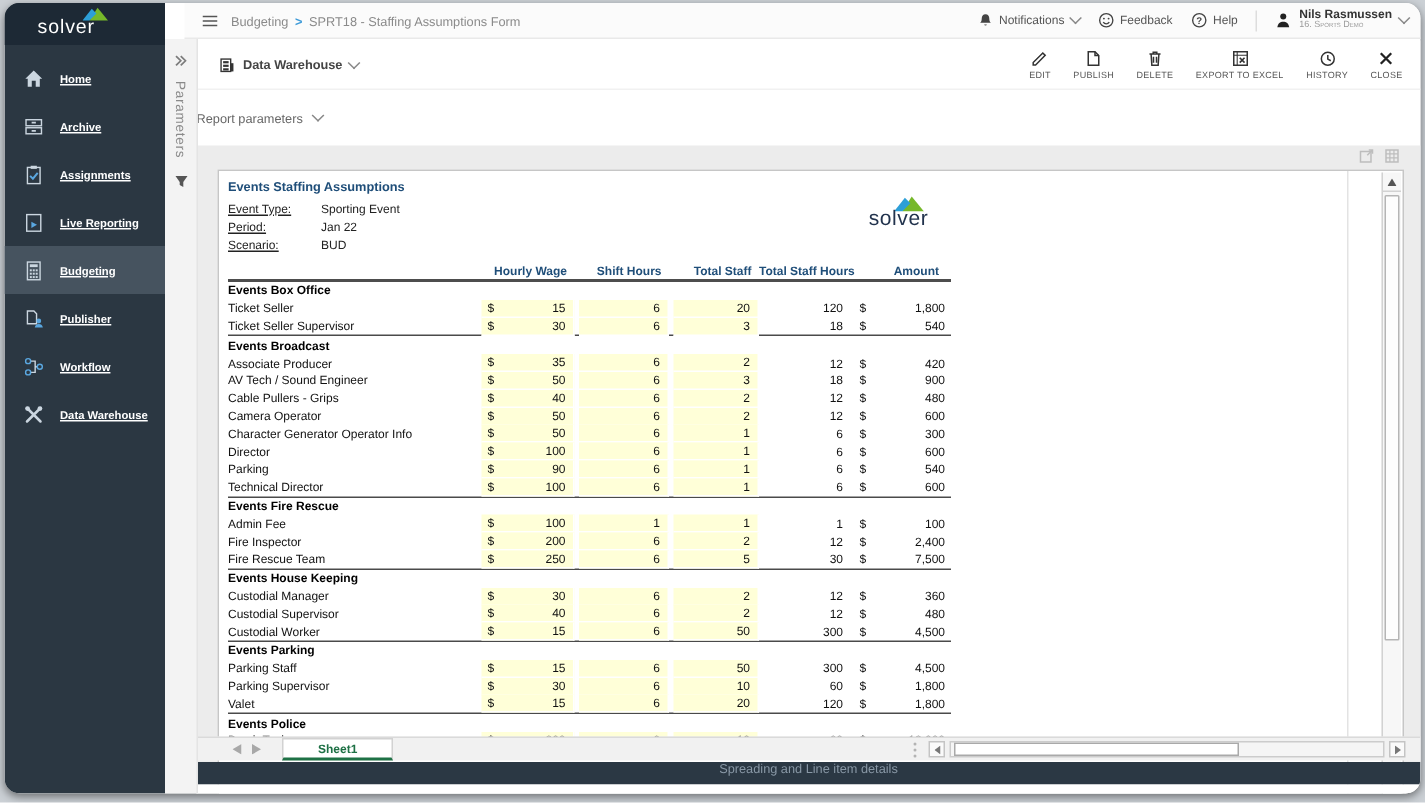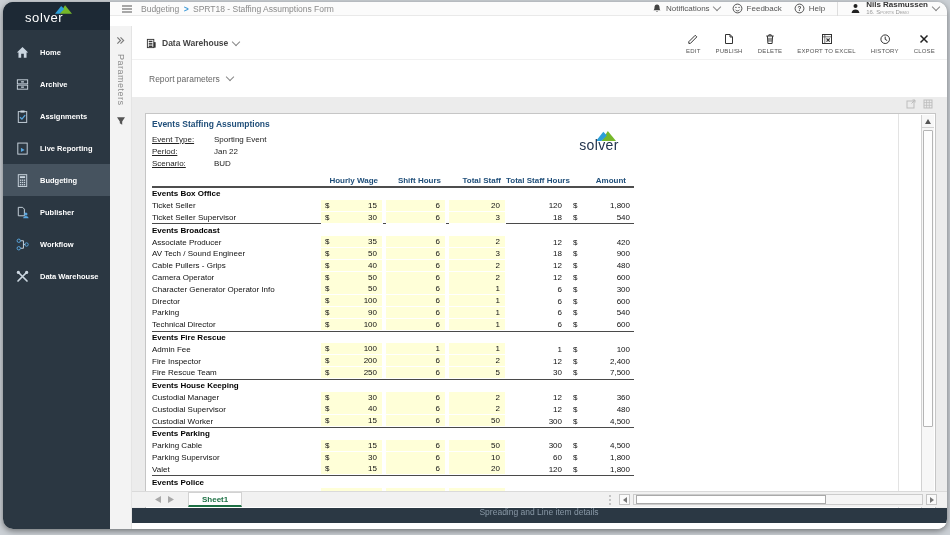--- a/index.html
+++ b/index.html
@@ -8,54 +8,54 @@
   .window{position:absolute;left:3px;top:2px;width:944px;height:527px;background:#fff;
           border-radius:10px;overflow:hidden;box-shadow:0 2px 6px rgba(0,0,0,.45);}
 
   
   .sidebar{position:absolute;left:0;top:0;bottom:0;width:107px;background:#2b3742;z-index:5;}
   .side-logo{height:28px;background:#1d2935;position:relative;}
   .side-logo .brand-txt{position:absolute;left:22px;top:8px;color:#fff;font-size:13px;letter-spacing:.6px;}
   .side-logo svg{position:absolute;left:52px;top:2px;}
   .nav{margin-top:6px;}
   .nav-item{height:32px;display:flex;align-items:center;padding-left:12px;gap:10px;color:#fff;
-            font-size:7.5px;font-weight:bold;cursor:default;}
+            font-size:7.5px;font-weight:bold;cursor:default;text-decoration:underline;}
   .nav-item.active{background:#46535f;}
   .icn{width:15px;height:15px;color:#cbd6e0;flex:0 0 15px;}
 
   
   .params-strip{position:absolute;left:107px;top:24px;bottom:0;width:21px;background:#f3f3f3;
                 border-right:1px solid #e4e4e4;z-index:4;display:flex;flex-direction:column;align-items:center;}
   .ps-expand{margin-top:10px;color:#777;}
   .ps-label{writing-mode:vertical-rl;font-size:9px;color:#8a8a8a;margin-top:9px;letter-spacing:.5px;}
   .ps-funnel{margin-top:10px;}
 
   
-  .topbar{position:absolute;left:107px;right:0;top:0;height:14px;background:#fbfbfb;
+  .topbar{position:absolute;left:120px;right:0;top:0;height:24px;background:#fbfbfb;
           border-bottom:1px solid #e9e9e9;display:flex;align-items:center;padding:0 8px 0 12px;
           box-sizing:border-box;gap:9px;z-index:3;}
   .crumb{font-size:8.5px;color:#8a8a8a;}
   .crumb-sep{color:#3f9bd8;font-size:8.5px;font-weight:bold;margin:0 2px;}
   .tb-right{margin-left:auto;display:flex;align-items:center;gap:12px;}
   .tb-link{display:flex;align-items:center;gap:4px;font-size:8px;color:#555;}
   .tb-divider{width:1px;height:14px;background:#ddd;}
   .userbox{display:flex;align-items:center;gap:5px;}
   .user-name{font-size:8px;color:#333;font-weight:bold;line-height:8px;}
   .user-org{font-size:6px;color:#9a9a9a;font-variant:small-caps;line-height:7px;}
   .chev{display:inline-block;width:5px;height:5px;border-right:1.2px solid #888;
         border-bottom:1.2px solid #888;transform:rotate(45deg);margin-top:-3px;}
 
   
   .main{position:absolute;left:128px;right:0;top:25px;bottom:0;background:#fff;}
   .toolbar{height:32px;display:flex;align-items:center;padding:0 12px 0 15px;border-bottom:1px solid #f1f1f1;}
   .src{display:flex;align-items:center;gap:5px;font-size:8.5px;color:#444;font-weight:bold;}
   .tb-actions{margin-left:auto;display:flex;gap:15px;}
   .tb-btn{display:flex;flex-direction:column;align-items:center;gap:3px;font-size:6px;color:#555;
           letter-spacing:.2px;cursor:default;}
-  .report-row{height:37px;display:flex;align-items:center;padding-left:18px;font-size:8.5px;color:#666;gap:7px;}
+  .report-row{height:37px;display:flex;align-items:center;font-size:8.5px;color:#666;gap:7px;}
   .content{position:absolute;left:0;right:0;top:70px;bottom:0;background:#ececec;}
 
   .sheet-icons{position:absolute;top:2px;right:14px;display:flex;gap:7px;color:#bdbdbd;z-index:2;}
 
   
   .sheet{position:absolute;left:14px;right:11px;top:16px;height:437px;background:#fff;
          border:1px solid #c6c6c6;box-sizing:border-box;}
   .pane-divider{position:absolute;top:0;bottom:0;right:36px;width:1px;background:#e3e3e3;}
   .vscroll{position:absolute;top:1px;bottom:1px;right:1px;width:13px;background:#f7f7f7;
            border-left:1px solid #d2d2d2;box-sizing:border-box;}
@@ -84,21 +84,21 @@
   .ycell.wage{justify-content:space-between;padding:0 5px 0 4px;}
   .ycell.num{justify-content:flex-end;padding-right:5px;}
   .tsh{text-align:right;padding-right:4px;}
   .amt{display:flex;justify-content:space-between;align-items:center;padding:0 4px 0 7px;}
 
   
   .tabstrip{position:absolute;left:0;right:0;top:394px;height:16px;background:#f1f1f1;
             border-top:1px solid #dadada;display:flex;align-items:stretch;box-sizing:border-box;}
   .t-arrows{display:flex;align-items:center;gap:7px;padding:0 14px 0 24px;color:#9b9b9b;font-size:6px;}
   .t-tab{background:#fff;border:1px solid #d2d2d2;border-bottom:2px solid #1e7145;color:#1e7145;
-         font-weight:bold;font-size:8px;display:flex;align-items:center;padding:0 13px;box-sizing:border-box;}
+         font-weight:bold;font-size:8px;display:flex;align-items:center;padding:0 23px;box-sizing:border-box;}
   .t-scroll{margin-left:auto;display:flex;align-items:center;padding-right:10px;gap:3px;}
   .t-dots{display:flex;flex-direction:column;gap:2px;margin-right:5px;}
   .t-dots i{width:2px;height:2px;background:#b3b3b3;border-radius:50%;}
   .hs-btn{width:11px;height:11px;border:1px solid #c4c4c4;background:#fafafa;display:flex;
           align-items:center;justify-content:center;font-size:5px;color:#777;box-sizing:border-box;}
   .hs-track{width:290px;height:11px;border:1px solid #cccccc;background:#f5f5f5;position:relative;box-sizing:border-box;}
   .hs-thumb{position:absolute;left:2px;top:0;bottom:0;width:190px;background:#fff;border:1px solid #a9a9a9;box-sizing:border-box;}
 
   
   .bottombar{position:absolute;left:0;right:0;top:411px;height:15px;background:#2b3844;color:#8998a6;
@@ -711,21 +711,21 @@
                 <div class="tsh">300</div>
                 <div class="amt">
                   <span class="cur">$</span>
                   <span class="val">4,500</span>
                 </div>
               </div>
               <div class="trow sec sep">
                 <div class="c-label">Events Parking</div>
               </div>
               <div class="trow">
-                <div class="c-label">Parking Cable</div>
+                <div class="c-label">Parking Staff</div>
                 <div class="ycell wage">
                   <span class="cur">$</span>
                   <span class="val">15</span>
                 </div>
                 <div></div>
                 <div class="ycell num">
                   <span class="val">6</span>
                 </div>
                 <div></div>
                 <div class="ycell num">

